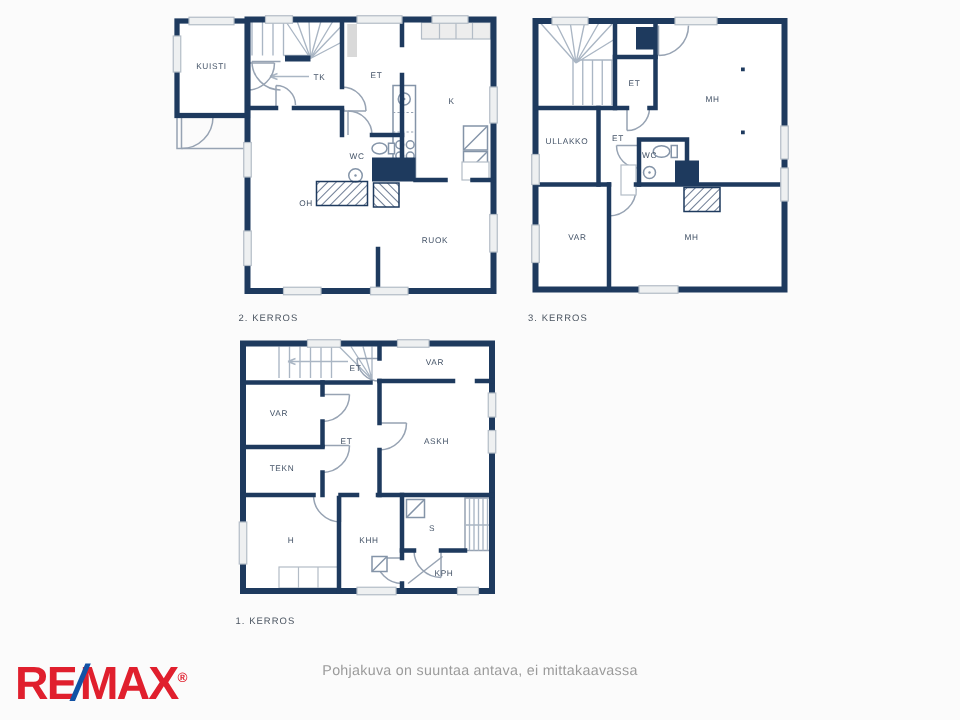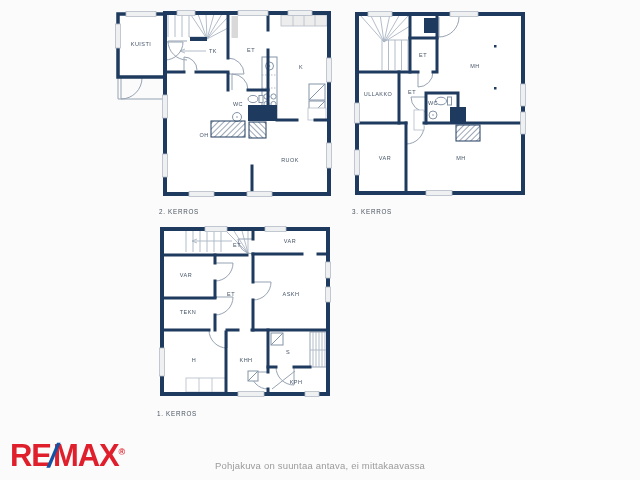--- a/index.html
+++ b/index.html
@@ -12,21 +12,21 @@
   .w4{stroke-width:4;} .w3{stroke-width:3;}
   .thin{stroke:#97a3b3;stroke-width:1;fill:none;}
   .stair{stroke:#aab6c4;stroke-width:.9;fill:none;}
   .fix{stroke:#8494a8;stroke-width:1;fill:#fff;}
   .win{fill:#eef0f1;stroke:#b3bcc6;stroke-width:.8;}
   .logo{position:absolute;left:10px;top:440px;font-weight:bold;font-size:31px;
         letter-spacing:-1.2px;color:#e01f2d;white-space:nowrap;line-height:1;}
   .logo .slash{color:#1252a5;display:inline-block;transform:skewX(-14deg) scaleY(1.08);
         margin:0 -3px 0 -2px;}
   .logo .reg{font-size:9px;vertical-align:super;letter-spacing:0;}
-  .disclaimer{position:absolute;left:0;top:460px;width:100%;text-align:center;
+  .disclaimer{position:absolute;left:0;top:442px;width:100%;text-align:center;
         font-size:9.5px;color:#9b9b9b;letter-spacing:.2px;}
 </style>
 </head>
 <body>
 
 <div class="page">
 <svg width="640" height="480" viewBox="0 0 640 480">
   <defs>
     <pattern id="hatchA" patternUnits="userSpaceOnUse" width="4" height="4" patternTransform="rotate(45)">
       <line x1="0" y1="0" x2="0" y2="4" stroke="#3a4f6e" stroke-width="1"></line>

